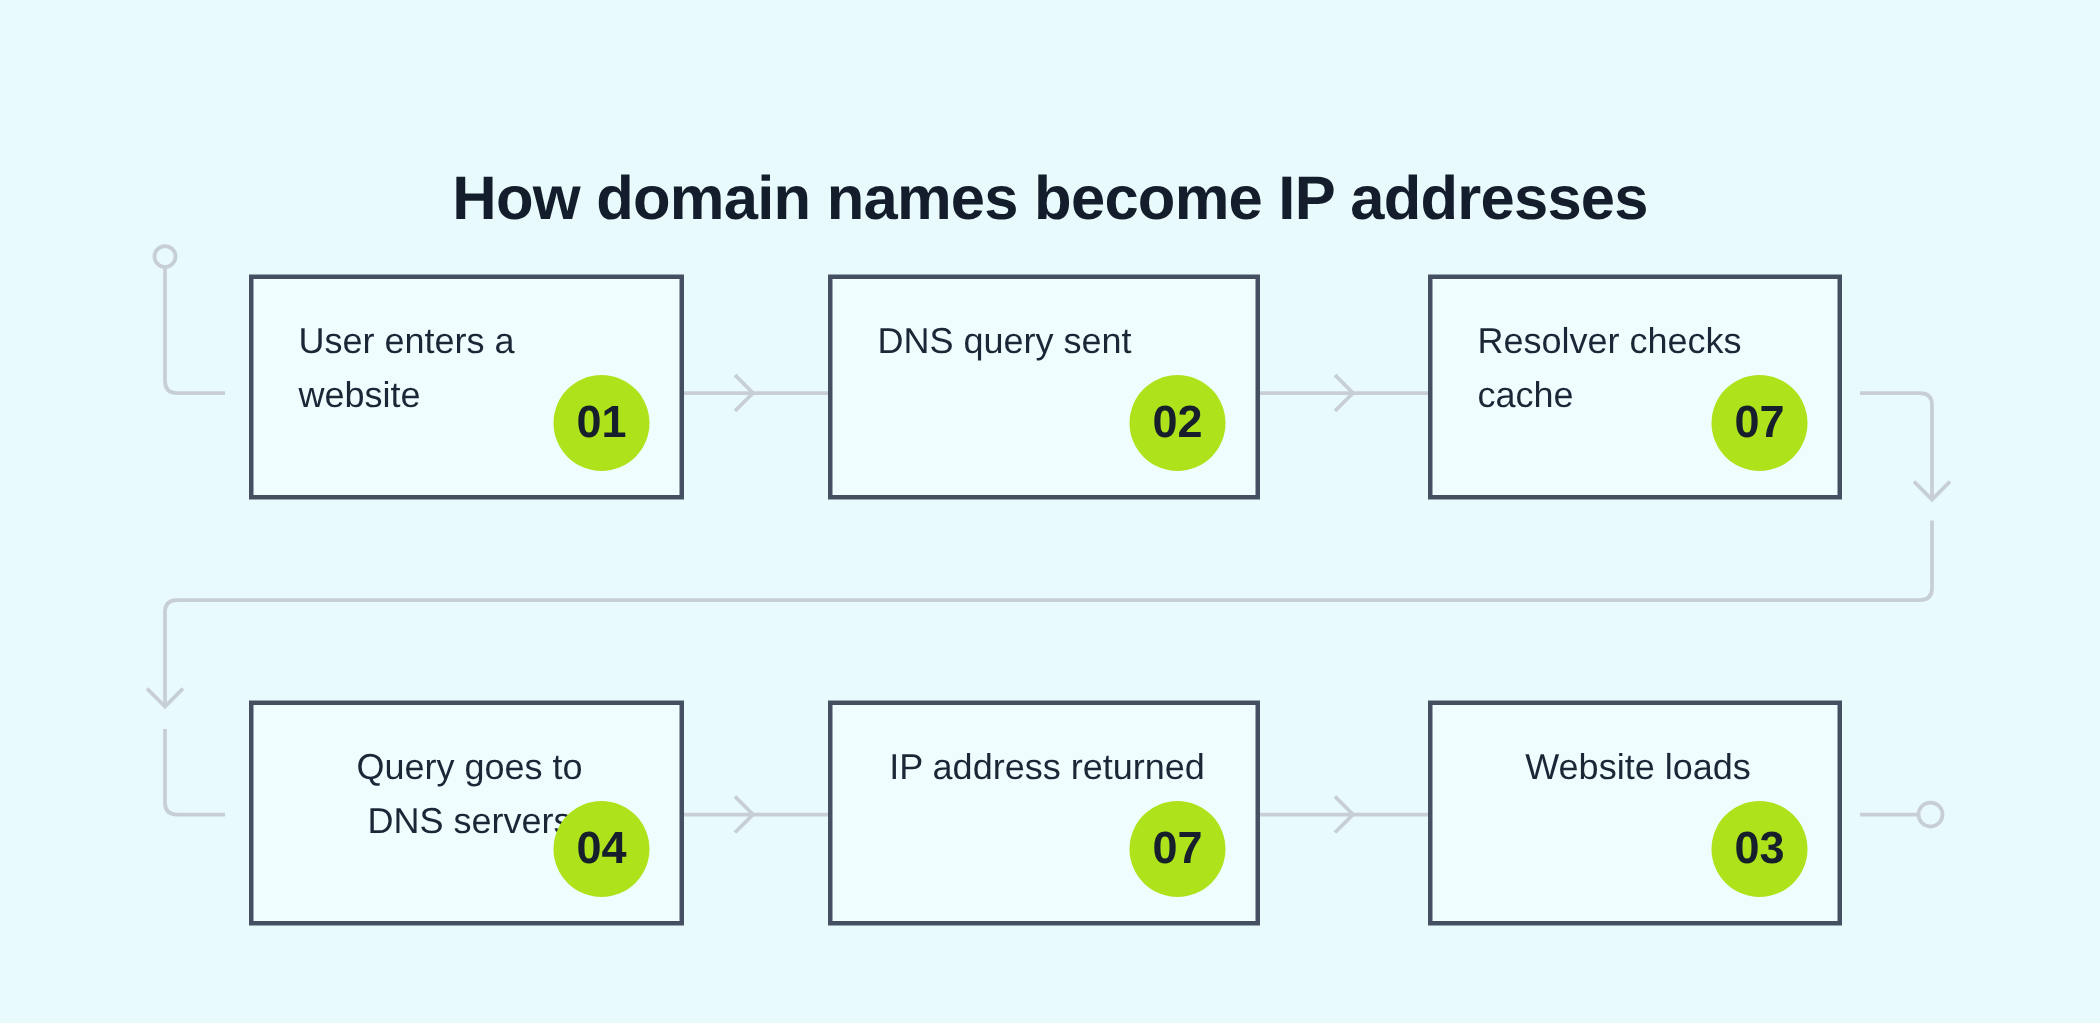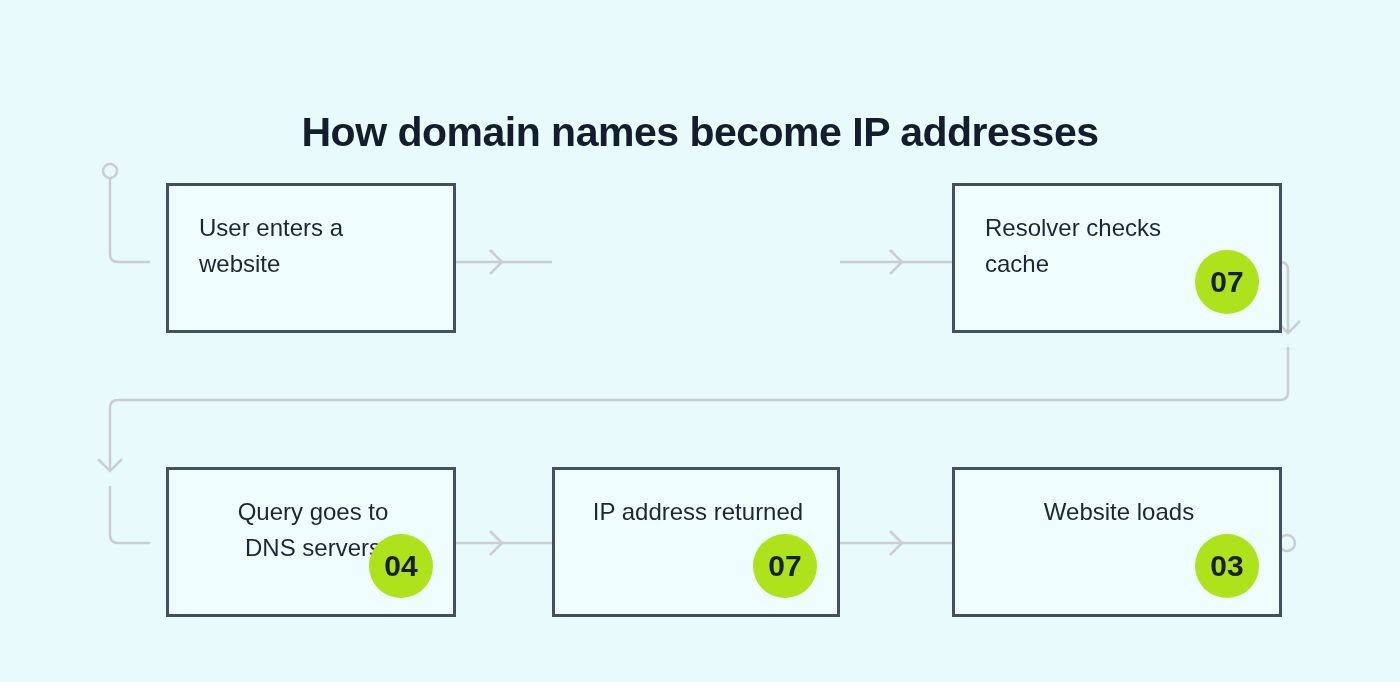--- a/index.html
+++ b/index.html
@@ -50,21 +50,21 @@
     position:absolute;
     height:150px;
     background:var(--box-fill);
     border:3px solid var(--box-border);
     box-sizing:border-box;
   }
   .step-box.r1{top:183px;}
   .step-box.r2{top:467px;text-align:center;}
   .step-box.c1{left:150px;width:290px;margin-left:16px;}
   .step-box.c2{left:552px;width:288px;}
-  .step-box.c3{left:952px;width:330px;}
+  .step-box.c3{left:952px;width:276px;}
   .step-label{
     display:block;
     padding:24px 26px 0 30px;
     font-size:24px;
     font-weight:500;
     line-height:36px;
     color:var(--text);
     white-space:pre-line;
   }
   .step-badge{
@@ -113,22 +113,27 @@
 
     <path d="M1240,543 L1278,543"></path>
     <circle cx="1287" cy="543" r="8"></circle>
   </svg>
 
   <h1 class="diagram-title">How domain names become IP addresses</h1>
 
   <div class="step-box r1 c1">
     <span class="step-label">User enters a
 website</span>
+    <span class="step-badge">01</span>
   </div>
 
+  <div class="step-box r1 c2">
+    <span class="step-label">DNS query sent</span>
+    <span class="step-badge">02</span>
+  </div>
 
   <div class="step-box r1 c3">
     <span class="step-label">Resolver checks
 cache</span>
     <span class="step-badge">07</span>
   </div>
 
   <div class="step-box r2 c1">
     <span class="step-label">Query goes to
 DNS servers</span>

